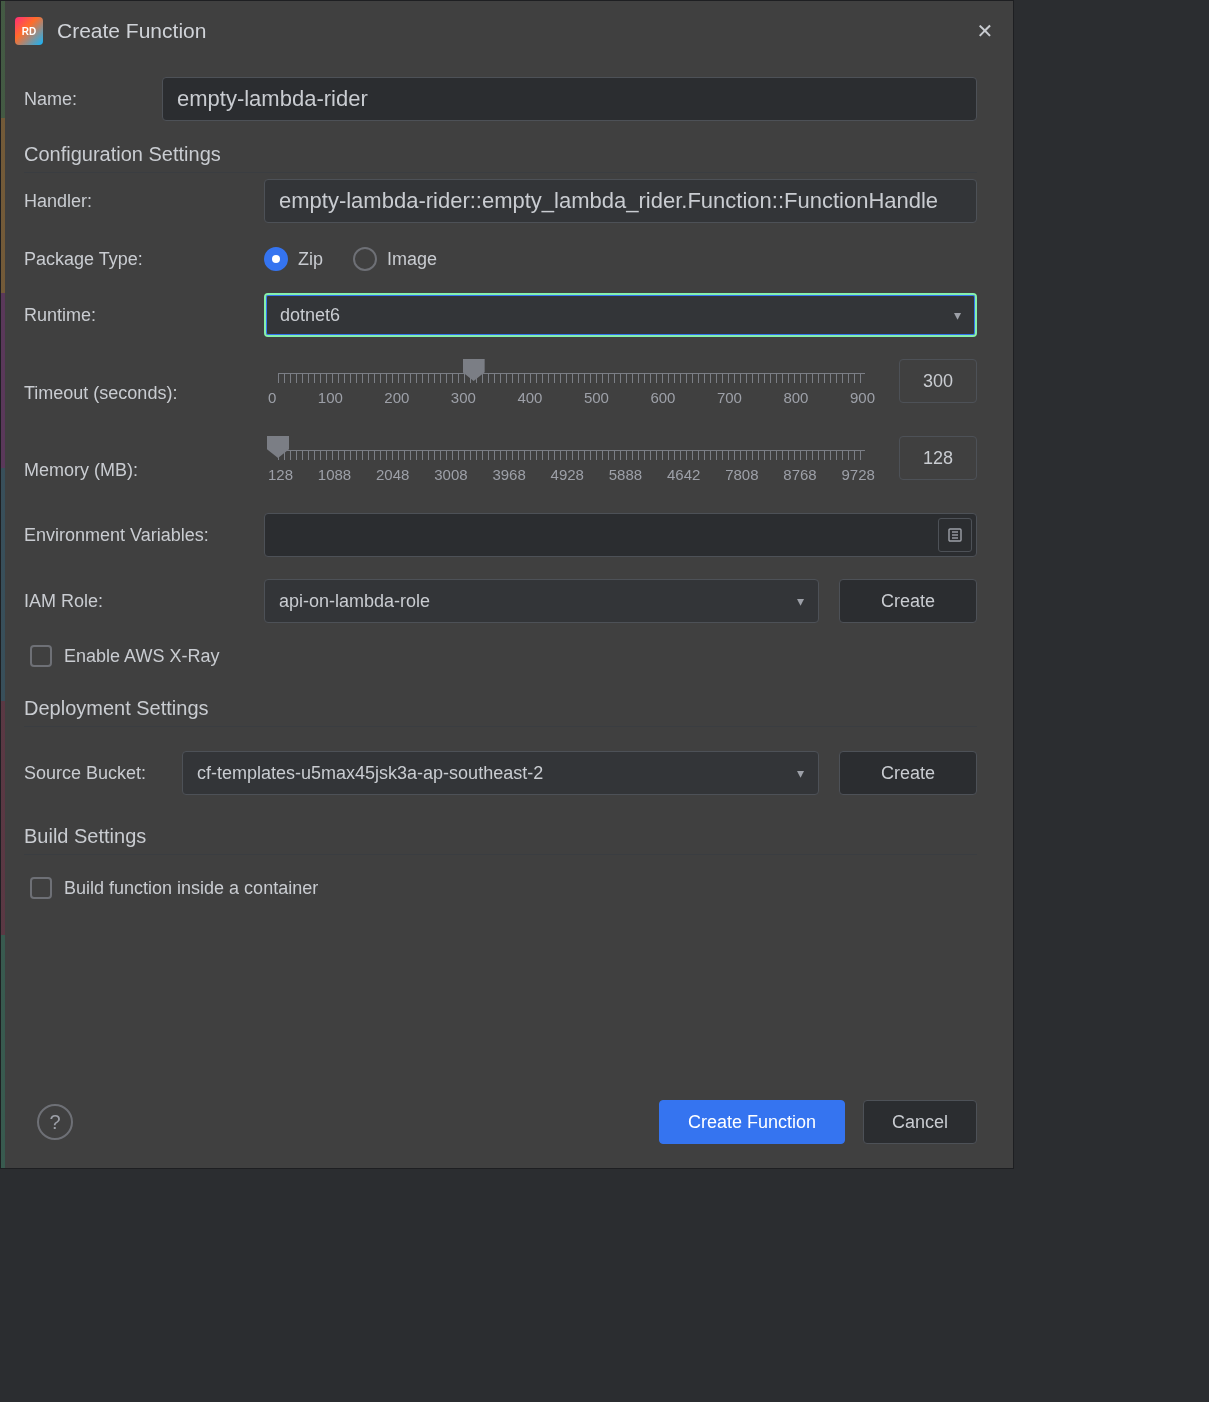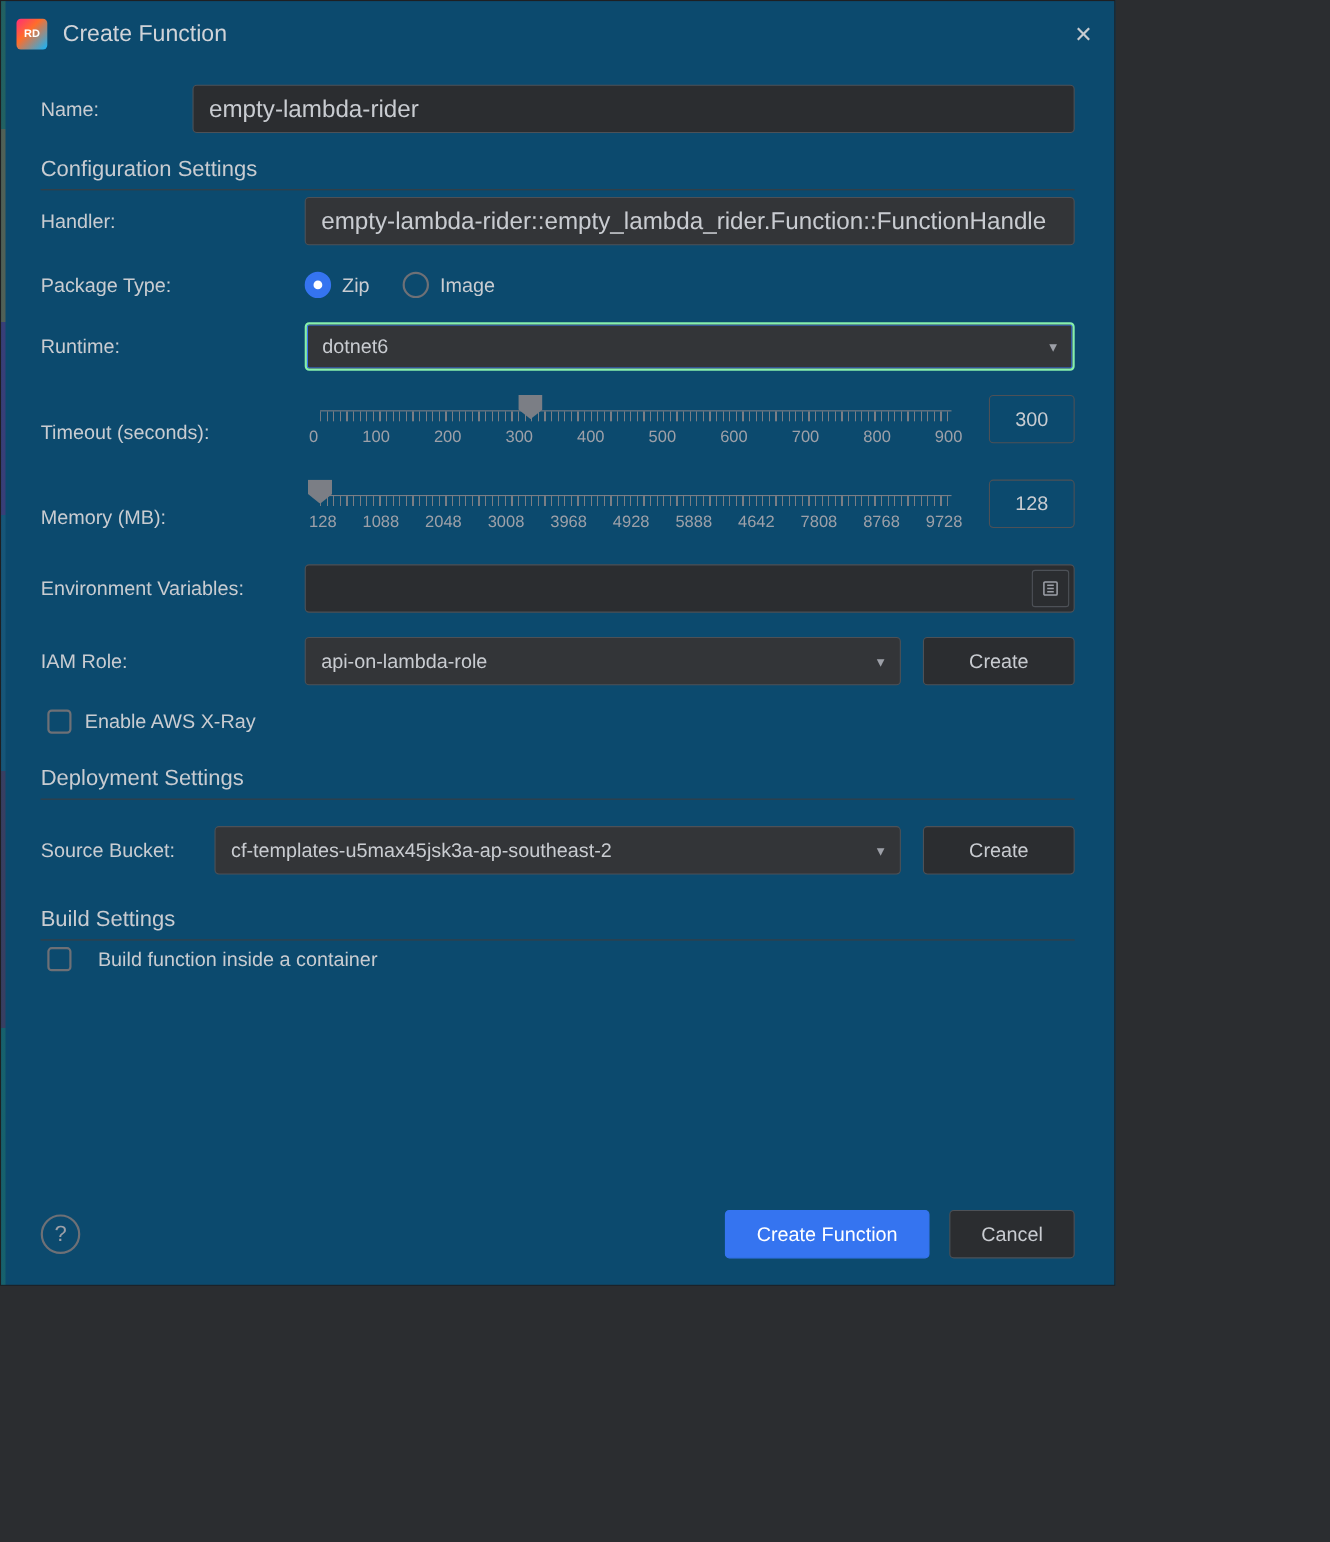--- a/index.html
+++ b/index.html
@@ -9,21 +9,21 @@
     font-family: -apple-system, "Segoe UI", sans-serif;
     font-size: 18px;
     width: 1209px;
     height: 1402px;
     overflow: hidden;
   }
   .dialog {
     width: 1014px;
     height: 1169px;
     margin: 0;
-    background: #0c4a6e;
+    background: #404040;
     border: 1px solid #1e1f22;
     display: flex;
     flex-direction: column;
     position: relative;
   }
   .titlebar {
     display: flex;
     align-items: center;
     padding: 12px 14px 8px 14px;
     height: 56px;
@@ -38,21 +38,21 @@
     font-size:10px;font-weight:bold;color:#fff;
   }
   .title { font-size: 21px; color:#d0d3d8; }
   .close-x {
     margin-left:auto;
     width:28px;height:28px;
     display:flex;align-items:center;justify-content:center;
     color:#c9ccd1;font-size:20px;cursor:pointer;
   }
   .content {
-    padding: 20px 36px 0 36px;
+    padding: 20px 36px 0 23px;
     flex:1;
     overflow:hidden;
   }
   .row {
     display:flex;
     align-items:center;
     margin-bottom: 22px;
   }
   .label { width: 138px; color:#c9ccd1; flex-shrink:0;}
   .label-wide { width: 240px; }
@@ -321,21 +321,21 @@
       <div class="label" style="width:158px">Source Bucket:</div>
       <div class="select" style="flex:1;margin-right:20px">
         <span>cf-templates-u5max45jsk3a-ap-southeast-2</span>
         <span class="chev">▾</span>
       </div>
       <div class="btn" style="width:138px">Create</div>
     </div>
 
     <div class="section-hdr" style="margin-top:30px">Build Settings</div>
 
-    <div class="cb-row" style="margin-top:6px;gap:12px;">
+    <div class="cb-row" style="margin-top:22px;">
       <div class="checkbox"></div>
       <span>Build function inside a container</span>
     </div>
 
   </div>
 
   <div class="footer">
     <div class="help">?</div>
     <div class="spacer"></div>
     <div class="btn primary">Create Function</div>

